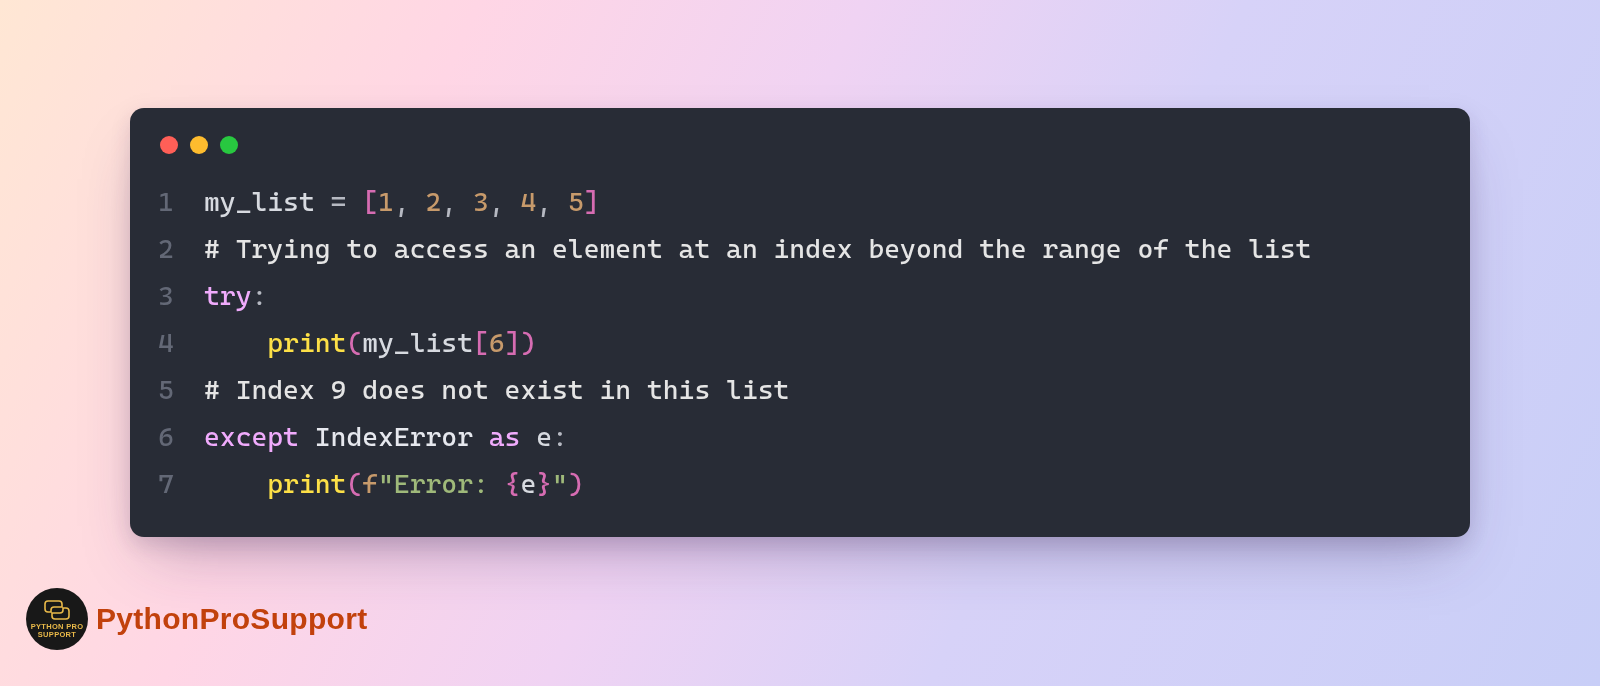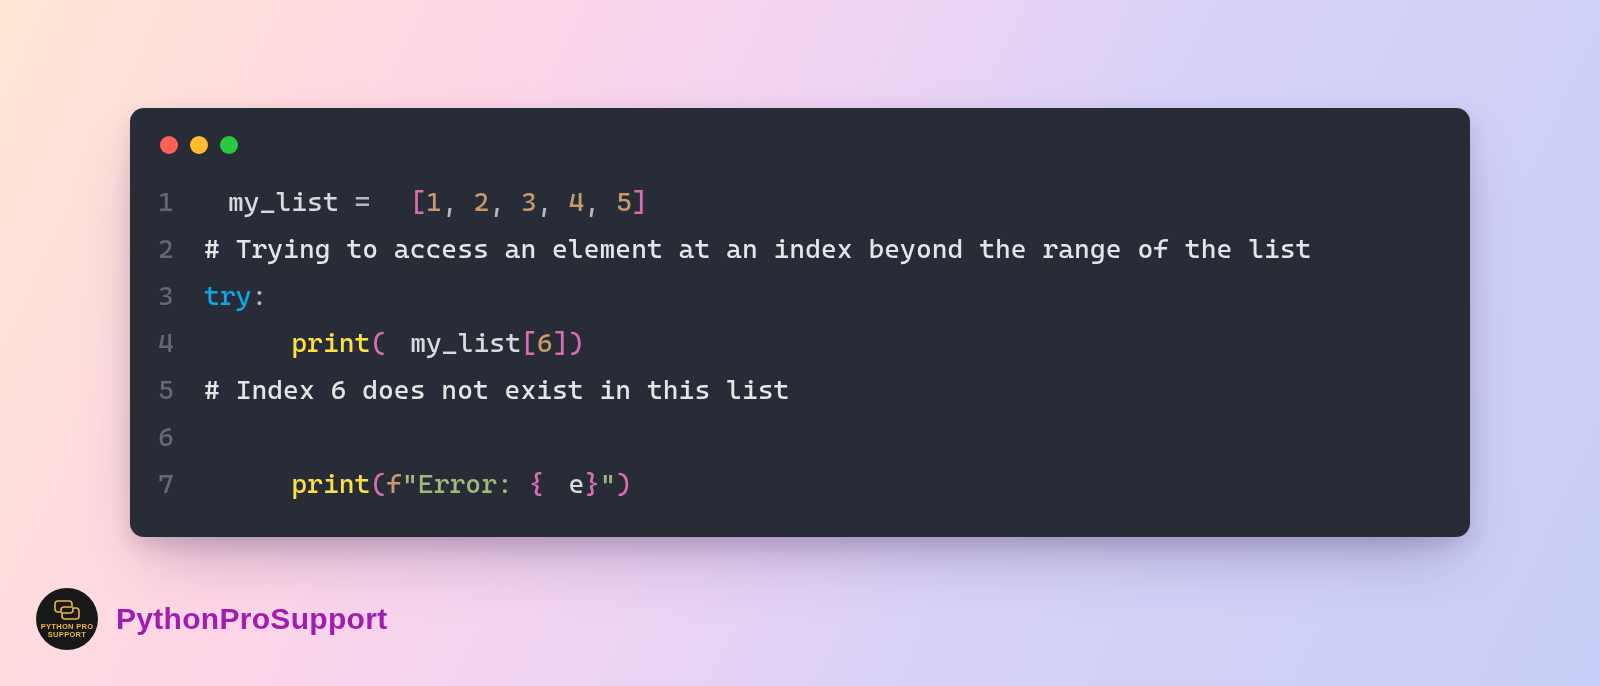--- a/index.html
+++ b/index.html
@@ -20,44 +20,44 @@
   }
   .traffic { display:flex; gap:12px; padding:4px 2px 24px 2px; }
   .dot { width:18px; height:18px; border-radius:50%; }
   .red    { background:#ff5f57; }
   .yellow { background:#febc2e; }
   .green  { background:#28c840; }
   .code { font-size:27px; line-height:47px; }
   .row { display:flex; }
   .ln  { width:46px; color:#636876; user-select:none; text-align:left; }
   .txt { white-space:pre; color:#d7dae0; }
-  .kw  { color:#0ea5e9; }   
+  .kw  { color:#f0abfc; }   
   .fn  { color:#fde047; }   
-  .var { color:#d7dae0;margin-left:24px; }
+  .var { color:#d7dae0; }
   .num { color:#c79a6b; }
   .str { color:#9fb97a; }
   .cmt { color:#e5e5e5; }
   .brk { color:#d66cb2; }
   .pun { color:#b6b9c2; }
   .typ { color:#e6e8ee; }
   .fstr{ color:#c79a6b; }
   .footer {
-    position:absolute; left:36px; top:588px;
-    display:flex; align-items:center; gap:18px;
+    position:absolute; left:26px; top:588px;
+    display:flex; align-items:center; gap:8px;
   }
   .badge {
     width:62px; height:62px; border-radius:50%;
     background:#181818; display:flex; align-items:center; justify-content:center;
     flex-direction:column; color:#e9b949;
   }
   .badge svg { display:block; }
   .badge-txt { font:700 7.5px/8px sans-serif; text-align:center; letter-spacing:.3px; color:#e9b949; margin-top:2px;}
   .brand {
     font:600 30px/1 -apple-system,BlinkMacSystemFont,'Segoe UI',sans-serif;
-    color:#a21caf; letter-spacing:.3px;
+    color:#c2410c; letter-spacing:.3px;
   }
 </style>
 </head>
 <body>
 
 <div class="card">
   <div class="traffic">
     <div class="dot red"></div>
     <div class="dot yellow"></div>
     <div class="dot green"></div>
@@ -74,24 +74,25 @@
       <div class="row">
         <span class="ln">3</span>
         <span class="txt"><span class="kw">try</span><span class="pun">:</span></span>
       </div>
       <div class="row">
         <span class="ln">4</span>
         <span class="txt"><span class="var">    </span><span class="fn">print</span><span class="brk">(</span><span class="var">my_list</span><span class="brk">[</span><span class="num">6</span><span class="brk">]</span><span class="brk">)</span></span>
       </div>
       <div class="row">
         <span class="ln">5</span>
-        <span class="txt"><span class="cmt"># Index 6 does not exist in this list</span></span>
+        <span class="txt"><span class="cmt"># Index 9 does not exist in this list</span></span>
       </div>
       <div class="row">
         <span class="ln">6</span>
+        <span class="txt"><span class="kw">except</span><span class="var"> </span><span class="typ">IndexError</span><span class="var"> </span><span class="kw">as</span><span class="var"> e</span><span class="pun">:</span></span>
       </div>
       <div class="row">
         <span class="ln">7</span>
         <span class="txt"><span class="var">    </span><span class="fn">print</span><span class="brk">(</span><span class="fstr">f</span><span class="str">"Error: </span><span class="brk">{</span><span class="var">e</span><span class="brk">}</span><span class="str">"</span><span class="brk">)</span></span>
       </div>
     </div>
 </div>
 
 <div class="footer">
   <div class="badge">

